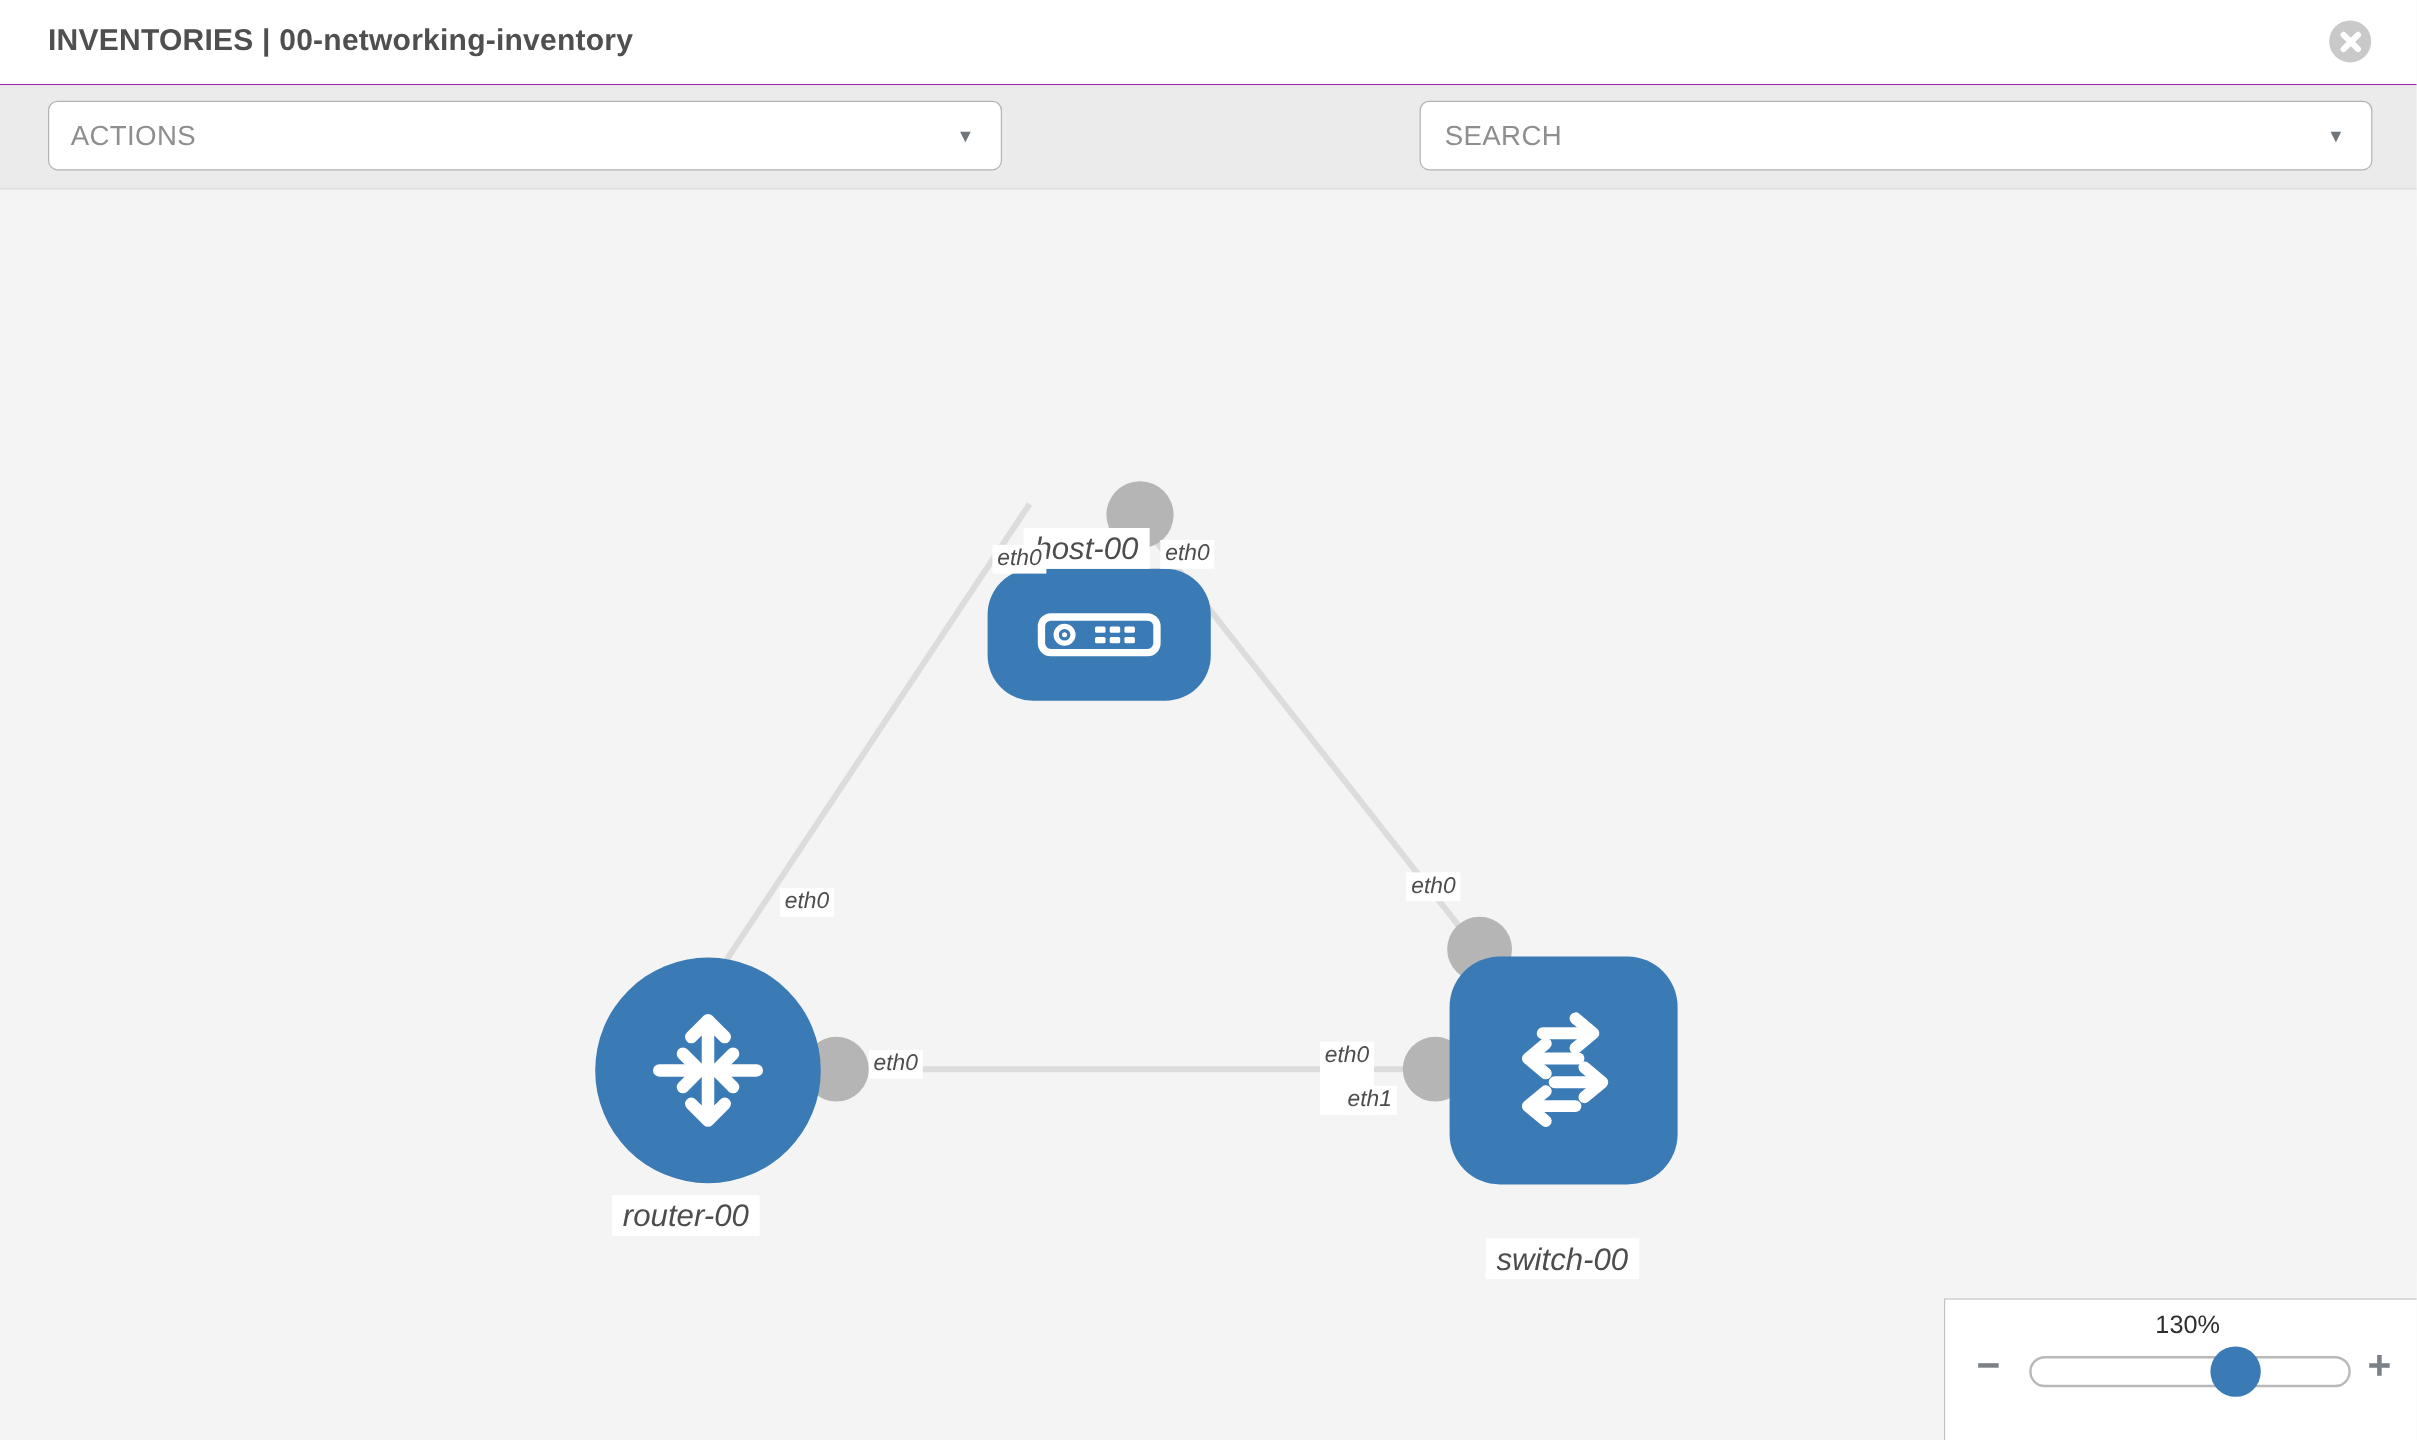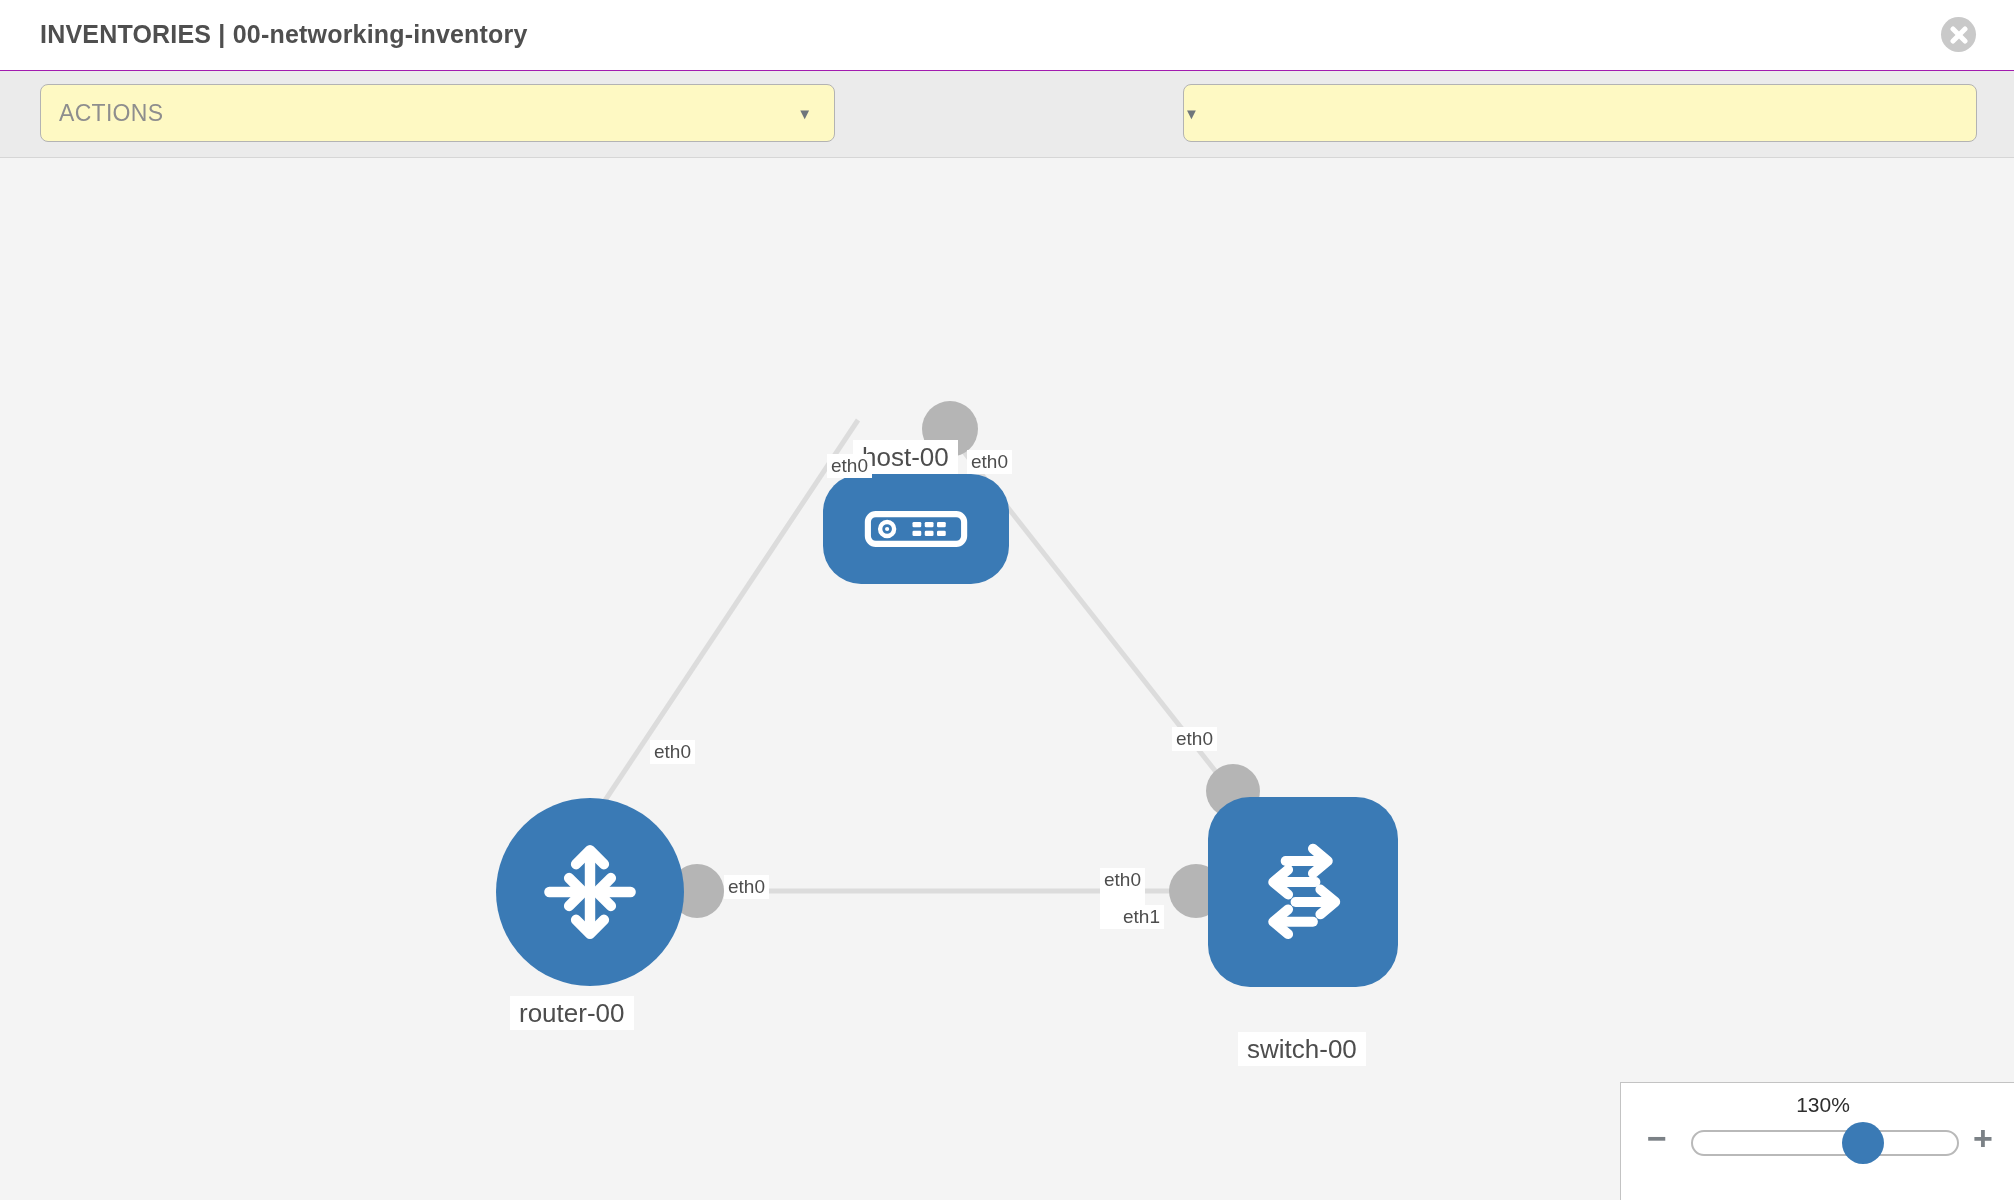--- a/index.html
+++ b/index.html
@@ -20,21 +20,21 @@
   .close-btn{
     position:absolute;left:1941px;top:17px;width:35px;height:35px;border-radius:50%;
     background:#c9c9c9;display:flex;align-items:center;justify-content:center;cursor:pointer;
   }
   
   .toolbar{
     position:absolute;left:0;top:71px;width:2014px;height:86px;
     background:#ebebeb;border-bottom:1px solid #d6d6d6;
   }
   .select-box{
-    position:absolute;top:13px;height:58px;background:#fef9c3;
+    position:absolute;top:13px;height:58px;background:#ffffff;
     border:1px solid #b3b3b3;border-radius:8px;box-sizing:border-box;
     display:flex;align-items:center;cursor:pointer;
   }
   .select-box .label{
     margin-left:18px;font-size:23px;color:#8e8e8e;letter-spacing:.3px;flex:1;
   }
   .select-box .caret{
     font-size:15px;color:#6f767b;margin-right:22px;
   }
   .actions-box{left:40px;width:795px;}
@@ -52,21 +52,21 @@
   .key-pos{left:1116px;}
   
   .canvas{position:absolute;left:0;top:158px;width:2014px;height:1042px;background:#f4f4f4;}
   .net-svg{position:absolute;left:0;top:0;}
   .node{position:absolute;background:#3a7ab5;display:flex;align-items:center;justify-content:center;cursor:pointer;z-index:3;}
   .node-host{left:823px;top:316px;width:186px;height:110px;border-radius:38px;}
   .node-router{left:496px;top:640px;width:188px;height:188px;border-radius:50%;}
   .node-switch{left:1208px;top:639px;width:190px;height:190px;border-radius:42px;}
   .chip{
     position:absolute;background:#ffffff;color:#4d4d4d;white-space:nowrap;z-index:4;
-    font-size:19px;padding:1px 4px;line-height:22px;
+    font-size:19px;padding:1px 4px;line-height:22px;font-style:italic;
   }
   .node-label{font-size:26px;padding:2px 9px;line-height:30px;}
   .lbl-host{left:853px;top:282px;}
   .lbl-router{left:510px;top:838px;}
   .lbl-switch{left:1238px;top:874px;}
   .if-host-left{left:827px;top:296px;}
   .if-host-right{left:967px;top:292px;}
   .if-router-top{left:650px;top:582px;}
   .if-switch-top{left:1172px;top:569px;}
   .if-router-right{left:724px;top:717px;}
@@ -124,20 +124,21 @@
     </div>
     <div class="tool-icon key-pos">
       <svg width="32" height="32" viewBox="0 0 24 24">
         <g transform="rotate(35 12 12)">
           <path fill="#6e7478" d="M12.65 10C11.83 7.67 9.61 6 7 6c-3.31 0-6 2.69-6 6s2.69 6 6 6c2.61 0 4.83-1.67 5.65-4H17v4h4v-4h2v-4H12.65zM7 14c-1.1 0-2-.9-2-2s.9-2 2-2 2 .9 2 2-.9 2-2 2z"></path>
         </g>
       </svg>
     </div>
 
     <div class="select-box search-box">
+      <input type="text" placeholder="SEARCH" style="">
       <span class="caret">▼</span>
     </div>
   </div>
 
   <div class="canvas">
 
     <svg class="net-svg" width="2014" height="1042" viewBox="0 158 2014 1042">
 
       <line x1="858" y1="420" x2="600" y2="808" stroke="#dcdcdc" stroke-width="5"></line>
       <line x1="942" y1="424" x2="1231" y2="791" stroke="#dcdcdc" stroke-width="5"></line>

